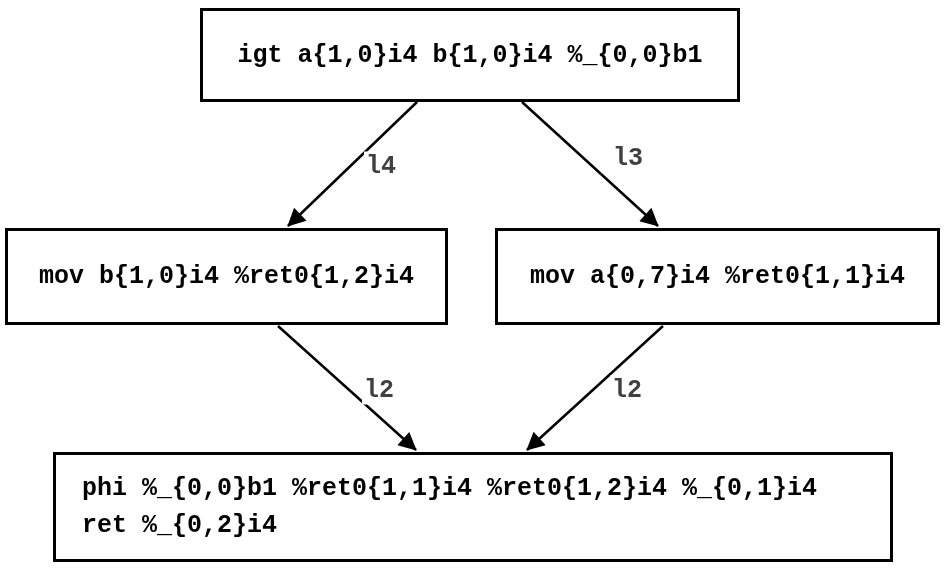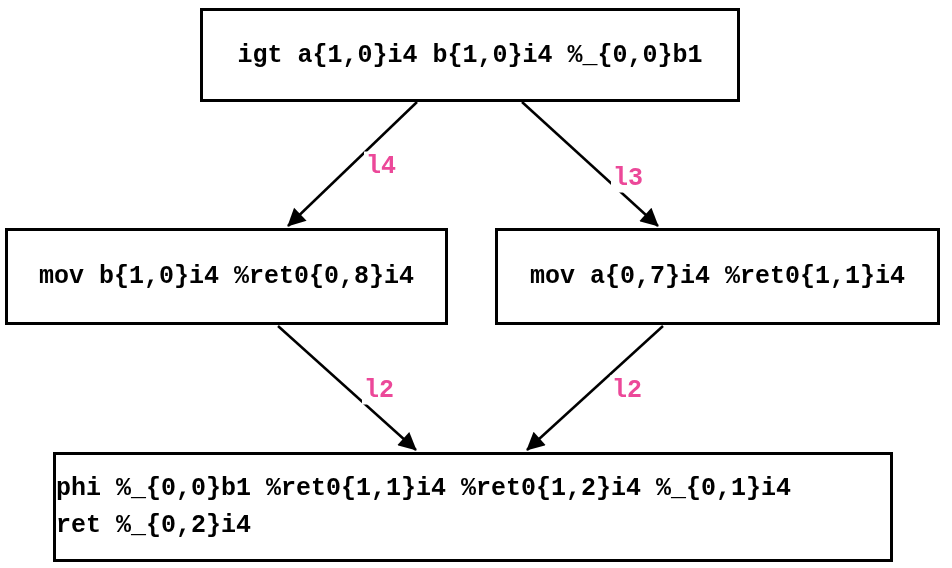--- a/index.html
+++ b/index.html
@@ -38,34 +38,35 @@
     text-align: right;
   }
   #node-igt        { left: 200px; top: 8px;   width: 540px; height: 94px; }
   #node-mov-left   { left: 5px;   top: 228px; width: 443px; height: 97px; }
   #node-mov-right  { left: 495px; top: 228px; width: 445px; height: 97px; }
   #node-phi-ret {
     left: 53px; top: 452px; width: 840px; height: 110px;
     flex-direction: column;
     align-items: flex-start;
     justify-content: center;
+    padding-left: 26px;
     line-height: 37px;
   }
   .edge-label {
     position: absolute;
     transform: translate(-50%, -50%);
-    color: #ec4899;
+    color: #404040;
     font-size: 25px;
     font-weight: bold;
     white-space: pre;
     background: #ffffff;
     padding: 0 2px;
   }
   #edge-label-0 { left: 381px; top: 166px; }
-  #edge-label-1 { left: 628px; top: 178px; }
+  #edge-label-1 { left: 628px; top: 158px; }
   #edge-label-2 { left: 379px; top: 390px; }
   #edge-label-3 { left: 627px; top: 390px; }
 </style>
 </head>
 <body>
 
 <div class="canvas">
 
   <svg class="edges-layer" viewBox="0 0 952 568" xmlns="http://www.w3.org/2000/svg">
     <defs>
@@ -77,21 +78,21 @@
     <line x1="522" y1="102" x2="658" y2="226" stroke="#000000" stroke-width="2.5" marker-end="url(#arrow)"></line>
     <line x1="278" y1="326" x2="416" y2="450" stroke="#000000" stroke-width="2.5" marker-end="url(#arrow)"></line>
     <line x1="663" y1="326" x2="527" y2="450" stroke="#000000" stroke-width="2.5" marker-end="url(#arrow)"></line>
   </svg>
 
   <div class="node" id="node-igt">
     <span>igt a{1,0}i4 b{1,0}i4 %_{0,0}b1</span>
   </div>
 
   <div class="node" id="node-mov-left">
-    <span>mov b{1,0}i4 %ret0{0,8}i4</span>
+    <span>mov b{1,0}i4 %ret0{1,2}i4</span>
   </div>
 
   <div class="node" id="node-mov-right">
     <span>mov a{0,7}i4 %ret0{1,1}i4</span>
   </div>
 
   <div class="node" id="node-phi-ret">
     <span>phi %_{0,0}b1 %ret0{1,1}i4 %ret0{1,2}i4 %_{0,1}i4</span>
     <span>ret %_{0,2}i4</span>
   </div>

